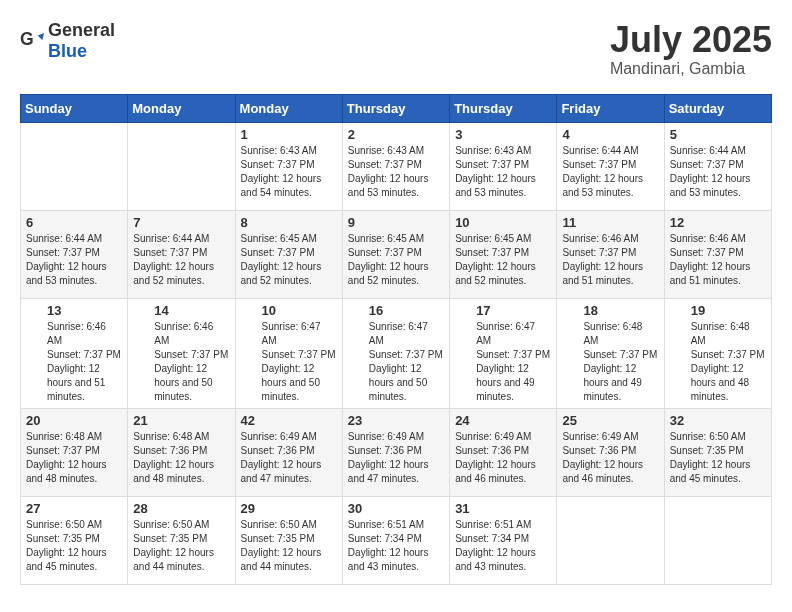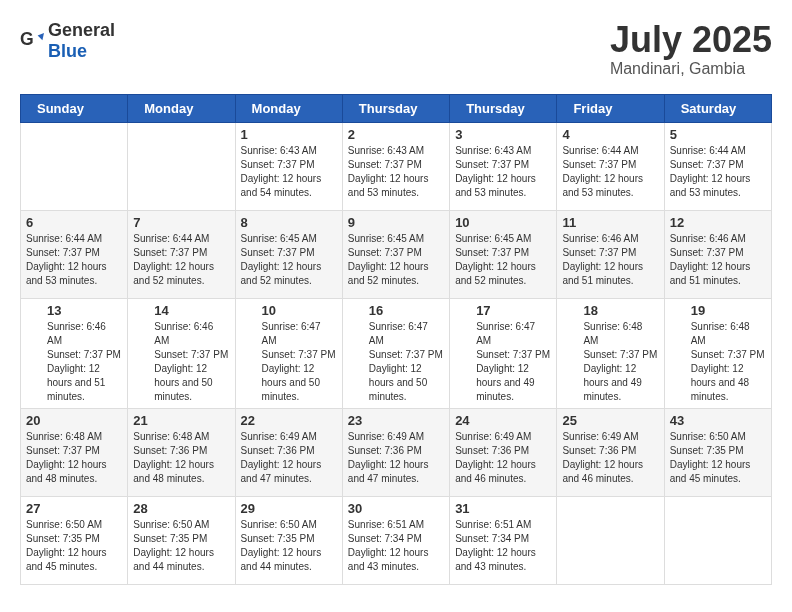--- a/index.html
+++ b/index.html
@@ -48,21 +48,21 @@
       color: #555;
     }
     .calendar {
       width: 100%;
       border-collapse: collapse;
       border: 1px solid #ccc;
     }
     .calendar th {
       background-color: #2962b8;
       color: white;
-      padding: 6px 16px;
+      padding: 6px 4px;
       font-size: 13px;
       font-weight: bold;
       text-align: left;
       border: 1px solid #1a4a99;
     }
     .calendar td {
       vertical-align: top;
       padding: 4px 5px;
       border: 1px solid #ddd;
       font-size: 10.5px;
@@ -219,37 +219,37 @@
       <tr>
         <td>
           <span class="day-number">20</span>
           <div class="cell-info">Sunrise: 6:48 AM<br>Sunset: 7:37 PM<br>Daylight: 12 hours and 48 minutes.</div>
         </td>
         <td>
           <span class="day-number">21</span>
           <div class="cell-info">Sunrise: 6:48 AM<br>Sunset: 7:36 PM<br>Daylight: 12 hours and 48 minutes.</div>
         </td>
         <td>
-          <span class="day-number">22</span>
+          <span class="day-number">42</span>
           <div class="cell-info">Sunrise: 6:49 AM<br>Sunset: 7:36 PM<br>Daylight: 12 hours and 47 minutes.</div>
         </td>
         <td>
           <span class="day-number">23</span>
           <div class="cell-info">Sunrise: 6:49 AM<br>Sunset: 7:36 PM<br>Daylight: 12 hours and 47 minutes.</div>
         </td>
         <td>
           <span class="day-number">24</span>
           <div class="cell-info">Sunrise: 6:49 AM<br>Sunset: 7:36 PM<br>Daylight: 12 hours and 46 minutes.</div>
         </td>
         <td>
           <span class="day-number">25</span>
           <div class="cell-info">Sunrise: 6:49 AM<br>Sunset: 7:36 PM<br>Daylight: 12 hours and 46 minutes.</div>
         </td>
         <td>
-          <span class="day-number">43</span>
+          <span class="day-number">32</span>
           <div class="cell-info">Sunrise: 6:50 AM<br>Sunset: 7:35 PM<br>Daylight: 12 hours and 45 minutes.</div>
         </td>
       </tr>
       <tr>
         <td>
           <span class="day-number">27</span>
           <div class="cell-info">Sunrise: 6:50 AM<br>Sunset: 7:35 PM<br>Daylight: 12 hours and 45 minutes.</div>
         </td>
         <td>
           <span class="day-number">28</span>

